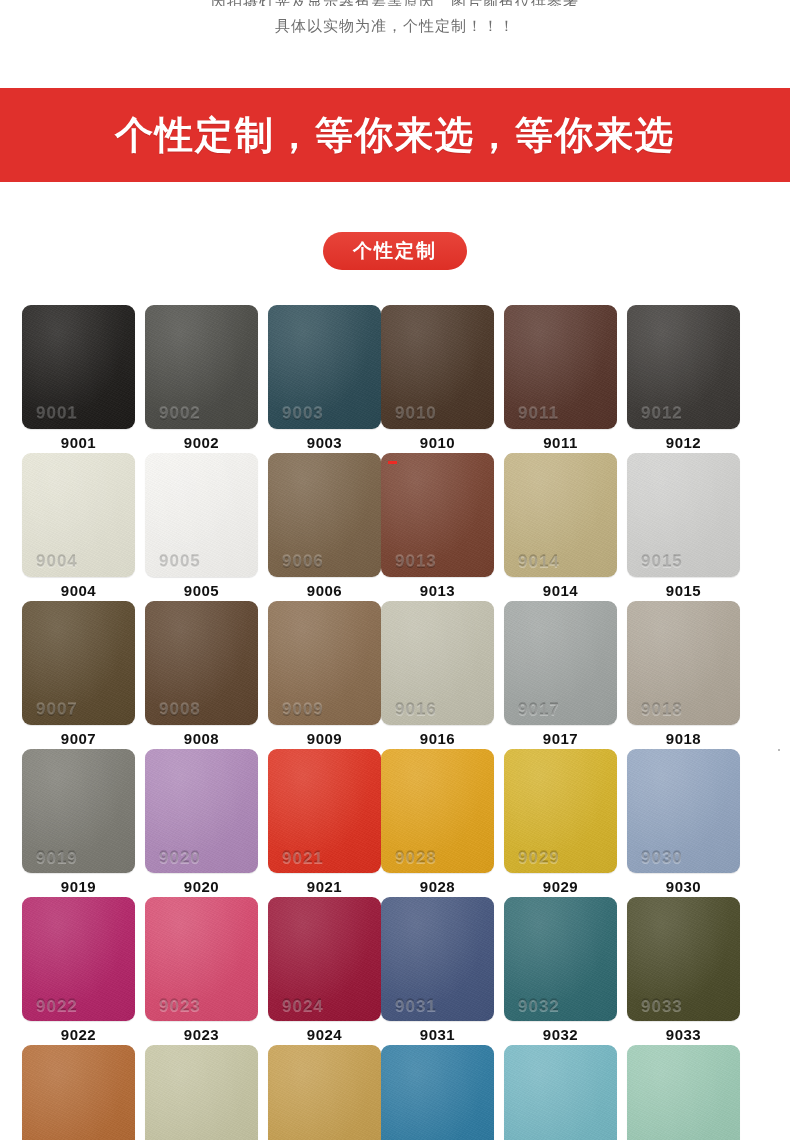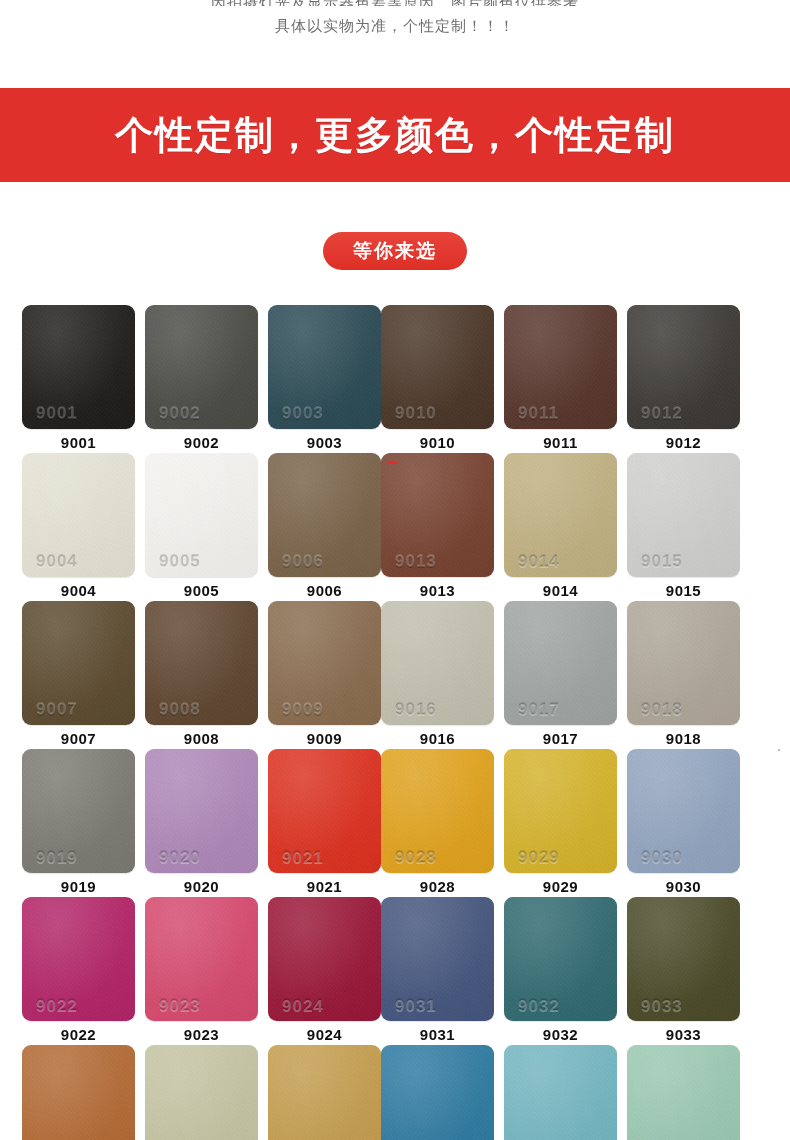--- a/index.html
+++ b/index.html
@@ -177,25 +177,25 @@
 </style>
 </head>
 <body>
 
 <div class="top-note">
   <div class="note-line-clipped">因拍摄灯光及显示器色差等原因，图片颜色仅供参考</div>
   <div class="note-line">具体以实物为准，个性定制！！！</div>
 </div>
 
 <div class="banner">
-  <div class="banner-text">个性定制，更多颜色，个性定制</div>
+  <div class="banner-text">个性定制，等你来选，等你来选</div>
 </div>
 
 <div class="badge-wrap">
-  <div class="badge">等你来选</div>
+  <div class="badge">个性定制</div>
 </div>
 
 <div class="grid" id="swatch-grid">
     <div class="row">
       <div class="group left">
         <div class="cell">
           <div class="chip" style="background: rgb(29, 27, 25);">
             <span class="emboss">9001</span>
           </div>
           <div class="code">9001</div>

